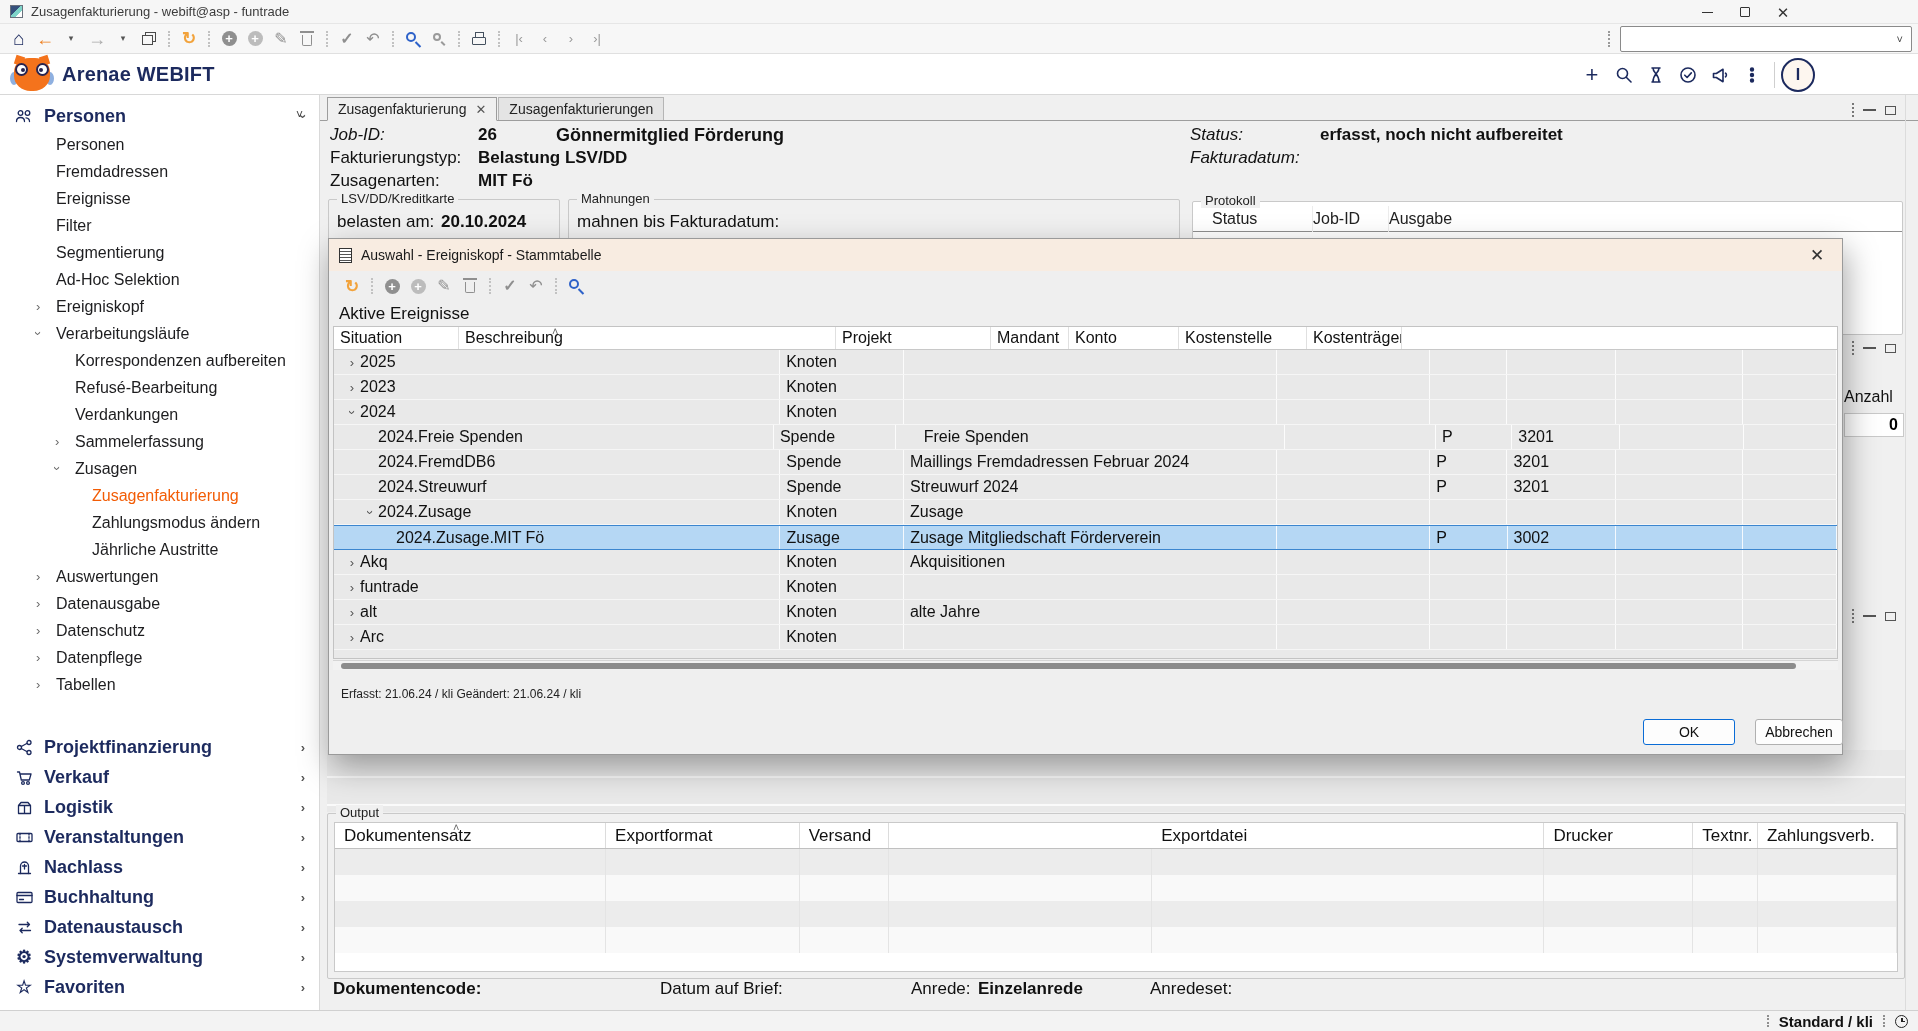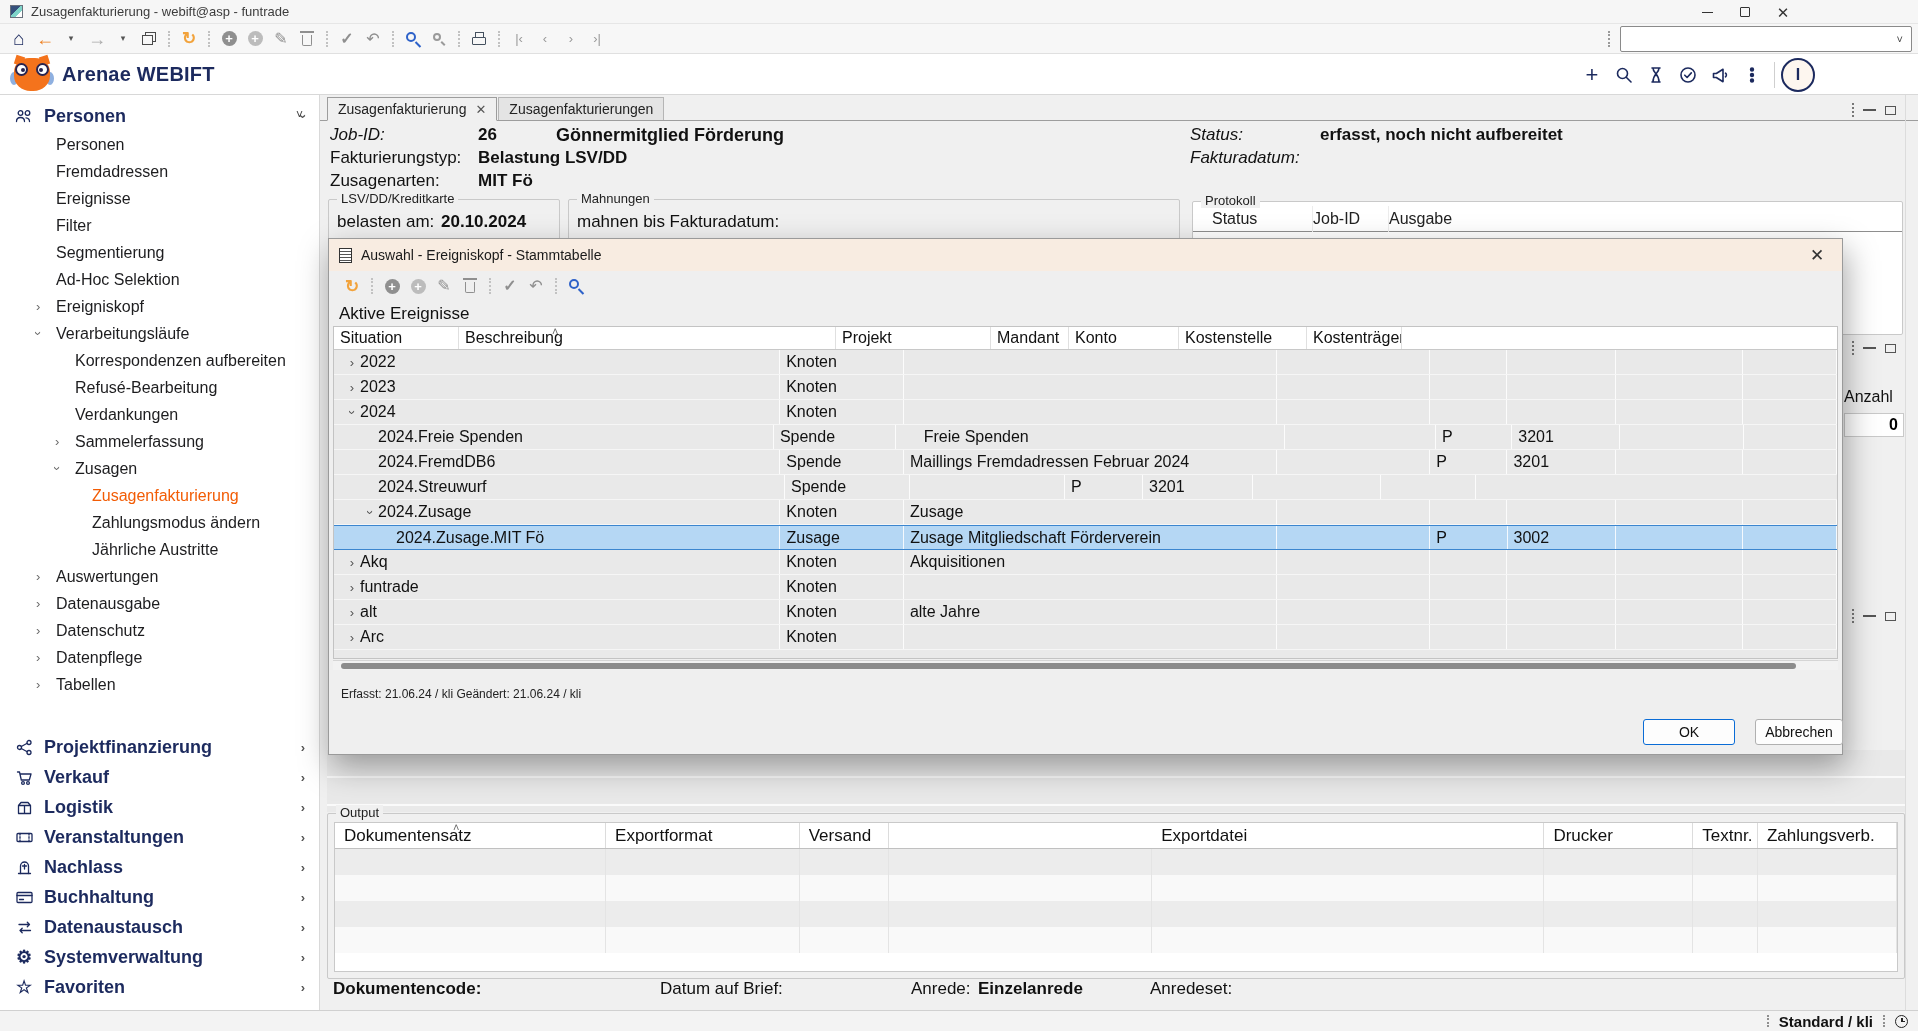--- a/index.html
+++ b/index.html
@@ -665,21 +665,21 @@
           <span class="g-hcell" style="width: 155px;">Projekt</span>
           <span class="g-hcell" style="width: 78px;">Mandant</span>
           <span class="g-hcell" style="width: 110px;">Konto</span>
           <span class="g-hcell" style="width: 128px;">Kostenstelle</span>
           <span class="g-hcell" style="width: 95px;">Kostenträger</span>
         </div>
       <div id="dialog-rows">
           <div class="g-row">
             <span class="gc" style="width: 451px; padding-left: 10px;">
               <span class="tchev">›</span>
-              <span>2022</span>
+              <span>2025</span>
             </span>
             <span class="gc" style="width: 125px; padding-left: 6px;">Knoten</span>
             <span class="gc" style="width: 377px; padding-left: 6px;"></span>
             <span class="gc" style="width: 155px; padding-left: 6px;"></span>
             <span class="gc" style="width: 78px; padding-left: 6px;"></span>
             <span class="gc" style="width: 110px; padding-left: 6px;"></span>
             <span class="gc" style="width: 128px; padding-left: 6px;"></span>
             <span class="gc" style="width: 95px; padding-left: 6px;"></span>
           </div>
           <div class="g-row">
@@ -735,20 +735,21 @@
             <span class="gc" style="width: 110px; padding-left: 6px;">3201</span>
             <span class="gc" style="width: 128px; padding-left: 6px;"></span>
             <span class="gc" style="width: 95px; padding-left: 6px;"></span>
           </div>
           <div class="g-row">
             <span class="gc" style="width: 451px; padding-left: 28px;">
               <span class="tchev"></span>
               <span>2024.Streuwurf</span>
             </span>
             <span class="gc" style="width: 125px; padding-left: 6px;">Spende</span>
+            <span class="gc" style="width: 377px; padding-left: 6px;">Streuwurf 2024</span>
             <span class="gc" style="width: 155px; padding-left: 6px;"></span>
             <span class="gc" style="width: 78px; padding-left: 6px;">P</span>
             <span class="gc" style="width: 110px; padding-left: 6px;">3201</span>
             <span class="gc" style="width: 128px; padding-left: 6px;"></span>
             <span class="gc" style="width: 95px; padding-left: 6px;"></span>
           </div>
           <div class="g-row">
             <span class="gc" style="width: 451px; padding-left: 28px;">
               <span class="tchev">
                 <span class="rot">›</span>

